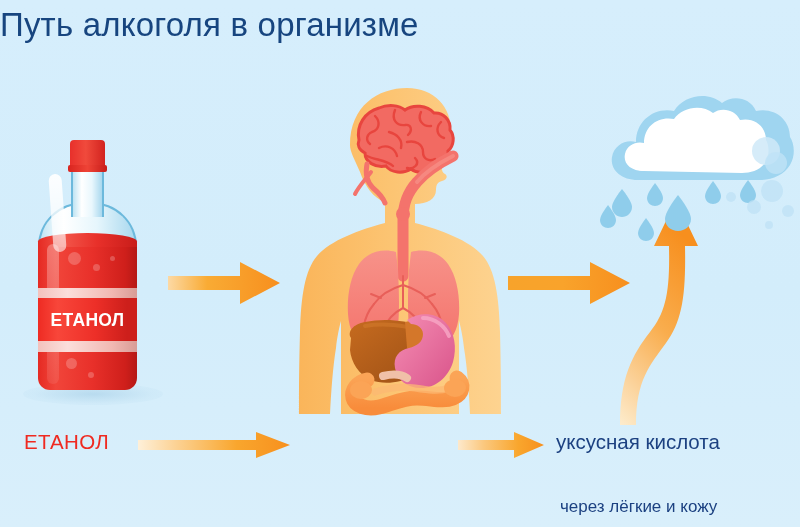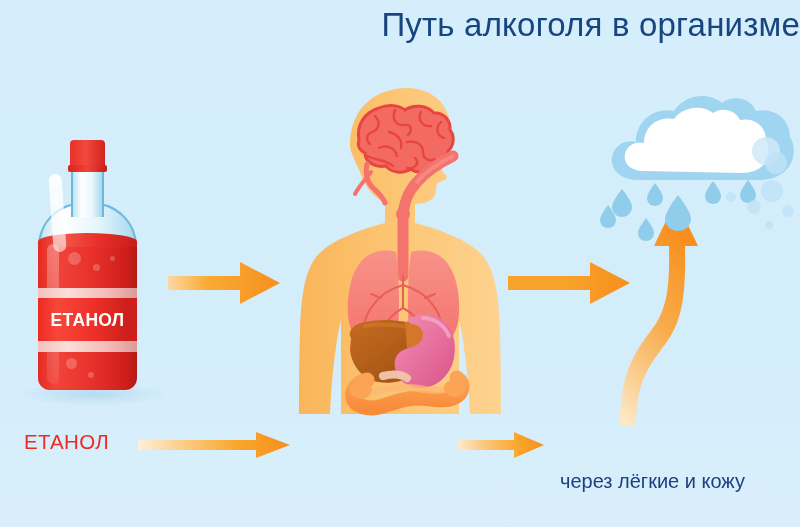--- a/index.html
+++ b/index.html
@@ -20,21 +20,21 @@
     background: linear-gradient(180deg, #d6eefc 0%, #d3edfb 55%, #d9effb 100%);
     overflow: hidden;
   }
 
   
   #title {
     position: absolute;
     left: 0;
     top: 6px;
     width: 800px;
-    text-align: right;
+    text-align: left;
     font-size: 33px;
     font-weight: 400;
     letter-spacing: 0.2px;
     color: #17457f;
     font-family: "Liberation Sans", sans-serif;
   }
 
   
   #bottle-group {
     position: absolute;
@@ -213,22 +213,22 @@
     color: #f15424;
   }
   #legend-acetic {
     left: 556px;
     top: 4px;
     color: #1c4181;
   }
   #legend-note {
     position: absolute;
     left: 560px;
-    top: 470px;
-    font-size: 20px;
+    top: 497px;
+    font-size: 17px;
     color: #1c4181;
     white-space: nowrap;
   }
 </style>
 </head>
 <body>
 
 <div id="stage">
 
   <div id="title">Путь алкоголя в организме</div>
@@ -519,17 +519,18 @@
         <linearGradient id="agrad4" x1="0" y1="0" x2="1" y2="0">
           <stop offset="0%" stop-color="#fde9cc"></stop>
           <stop offset="30%" stop-color="#fbc87e"></stop>
           <stop offset="70%" stop-color="#f9a62d"></stop>
           <stop offset="100%" stop-color="#f7901e"></stop>
         </linearGradient>
       </defs>
       <path d="M0 8 L56 8 L56 0 L86 13 L56 26 L56 18 L0 18 Z" fill="url(#agrad4)"></path>
     </svg>
 
+    <div class="legend-text" id="legend-acetic">уксусная кислота</div>
   </div>
 
   <div id="legend-note">через лёгкие и кожу</div>
 
 </div>
 
 </body></html>

